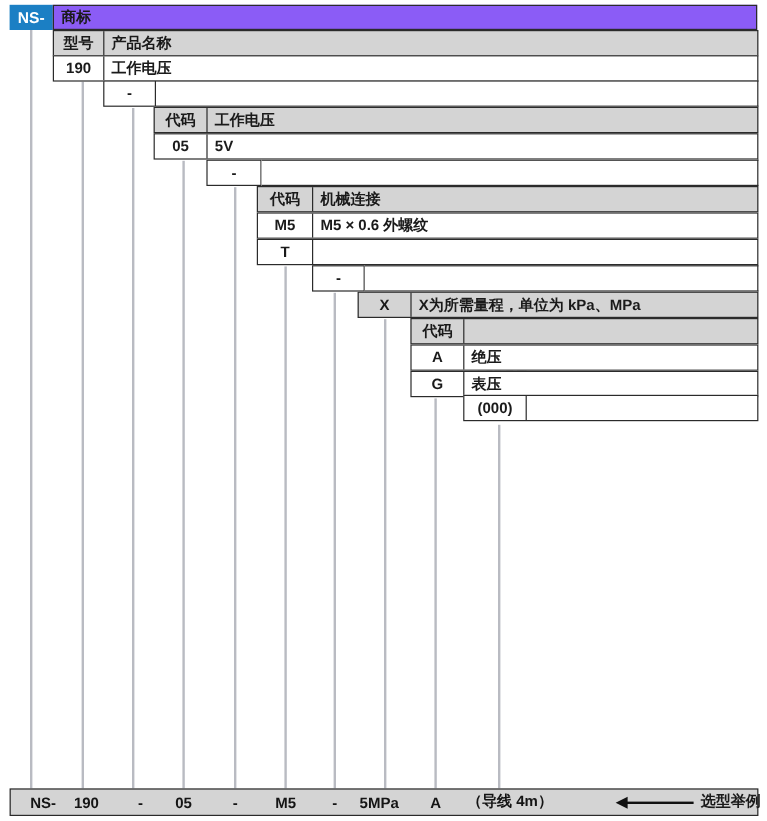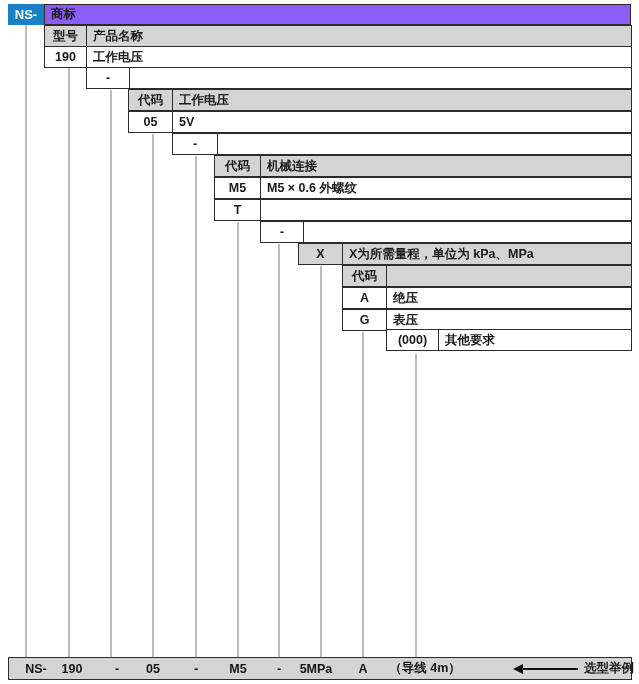--- a/index.html
+++ b/index.html
@@ -226,21 +226,20 @@
     <div class="cell code" style="width:44px;">A</div>
     <div class="cell desc" style="flex:1;">绝压</div>
   </div>
   <div class="band" style="left:342px;top:309px;width:290px;">
     <div class="cell code" style="width:44px;">G</div>
     <div class="cell desc" style="flex:1;">表压</div>
   </div>
 
   <div class="band" style="left:386px;top:329px;width:246px;">
     <div class="cell code" style="width:52px;">(000)</div>
-    <div class="cell desc" style="flex:1;">其他要求</div>
   </div>
 
   <div class="example">
     <div class="ex-item" style="left:9px;   width:36px;">NS-</div>
     <div class="ex-item" style="left:42px;  width:42px;">190</div>
     <div class="ex-item" style="left:86px;  width:44px;">-</div>
     <div class="ex-item" style="left:122px; width:44px;">05</div>
     <div class="ex-item" style="left:164px; width:46px;">-</div>
     <div class="ex-item" style="left:206px; width:46px;">M5</div>
     <div class="ex-item" style="left:248px; width:44px;">-</div>

